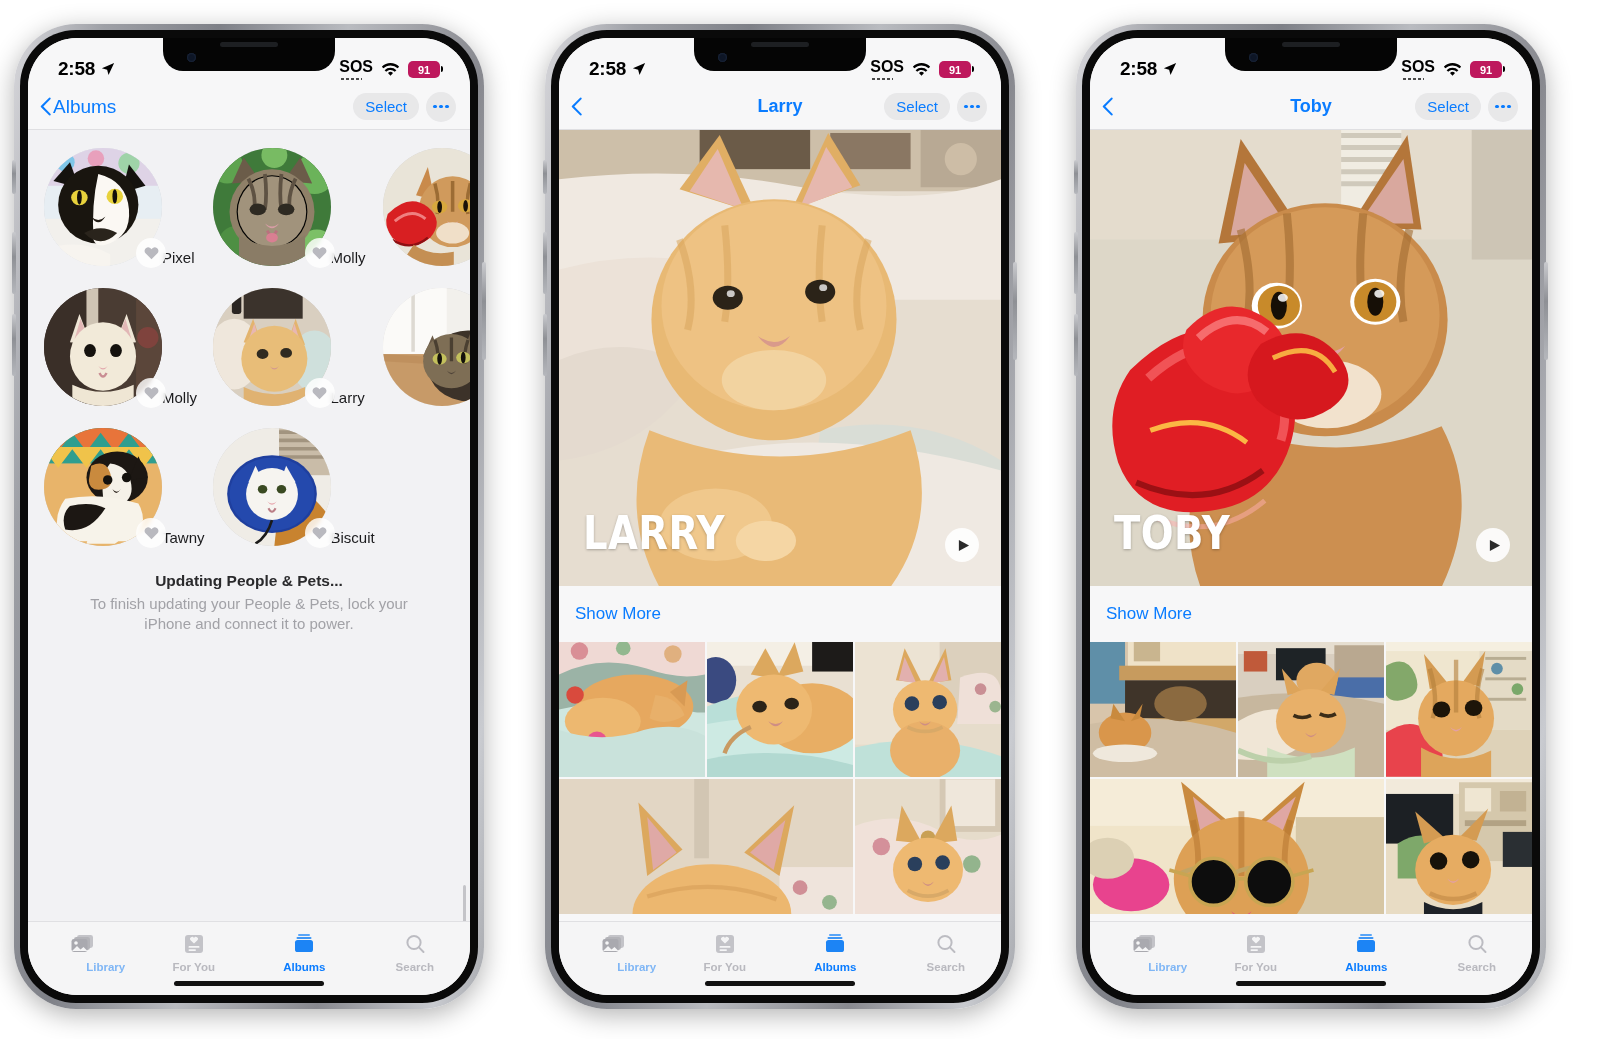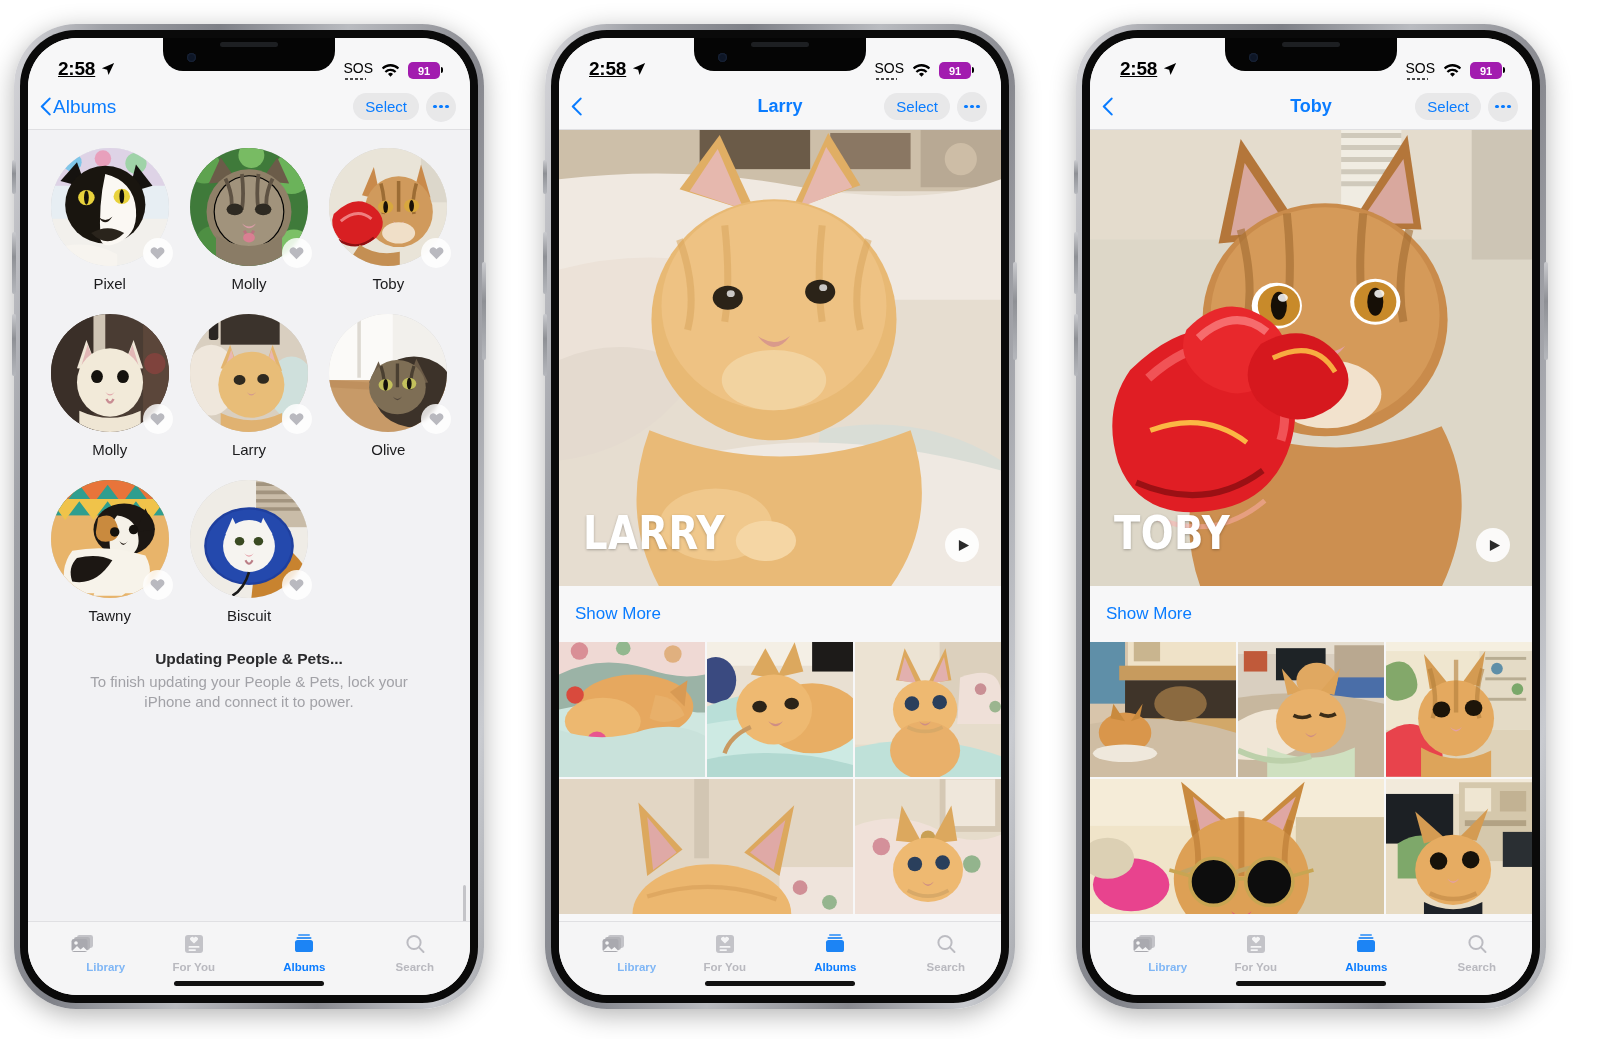--- a/index.html
+++ b/index.html
@@ -60,32 +60,32 @@
   .cam { position:absolute; top:15px; left:24px; width:9px; height:9px; border-radius:50%; background:#0e1626; box-shadow: inset 0 0 2px #2a3b58; }
 
   
   .statusbar {
     height: 46px; flex: 0 0 46px;
     display: flex; align-items: flex-end; justify-content: space-between;
     padding: 0 30px 4px 30px;
     background: #f7f7f8;
     position: relative; z-index: 30;
   }
-  .sb-left { display:flex; align-items:center; gap:6px; font-size:19px; font-weight:600; color:#000; letter-spacing:-.2px;text-decoration:underline;}
+  .sb-left { display:flex; align-items:center; gap:6px; font-size:19px; font-weight:600; color:#000; letter-spacing:-.2px;}
   .sb-right{ display:flex; align-items:center; gap:8px; }
   .loc-arrow { width:14px; height:14px; }
-  .sos { position: relative; font-size: 14px; font-weight: 400; color:#000; letter-spacing:0px; line-height: 1; padding-bottom: 5px; }
+  .sos { position: relative; font-size: 16px; font-weight: 700; color:#000; letter-spacing:0px; line-height: 1; padding-bottom: 5px; }
   .sos::after {
     content:""; position:absolute; left:1px; bottom:0; width:22px; height:2px;
     background-image: radial-gradient(circle, #4a4a4a 45%, transparent 46%);
     background-size: 5px 2px; background-repeat: repeat-x;
   }
   .wifi { width:19px; height:14px; }
   .battery {
-    width: 32px; height: 17px; border-radius: 5px; background:#a21caf;
+    width: 32px; height: 17px; border-radius: 5px; background:#be185d;
     display:flex; align-items:center; justify-content:center;
     color:#fff; font-size:11px; font-weight:700; position:relative;
   }
   .battery::after{ content:""; position:absolute; right:-3px; top:5px; width:2px; height:6px; border-radius:0 2px 2px 0; background:#000; }
 
   
   .navbar {
     flex: 0 0 46px; height:46px;
     display:flex; align-items:center; justify-content:space-between;
     padding: 0 14px 0 12px;
@@ -108,21 +108,21 @@
     display:flex; align-items:center; justify-content:center; gap:2.5px; cursor:pointer;
   }
   .circle-btn i { width:3.4px; height:3.4px; border-radius:50%; background:#0a7cff; display:block; }
 
   
   .body1 { flex:1; background:#f2f2f4; position:relative; overflow:hidden; }
   .pet-grid {
     display:grid; grid-template-columns: repeat(3, 1fr);
     gap: 22px 8px; padding: 18px 16px 0 16px;
   }
-  .pet-cell { display:flex; flex-direction:column; align-items:center; cursor:pointer; }
+  .pet-cell { display:flex; flex-direction:row; align-items:flex-end; cursor:pointer; }
   .pet-thumb-wrap { position:relative; width:118px; height:118px; }
   .pet-thumb {
     width:118px; height:118px; border-radius:50%; overflow:hidden; position:relative;
     background:#cfcfd2;
   }
   .pet-thumb svg { display:block; width:100%; height:100%; }
   .fav {
     position:absolute; right:-4px; bottom:-2px; width:30px; height:30px; border-radius:50%;
     background: rgba(255,255,255,.82);
     display:flex; align-items:center; justify-content:center;

